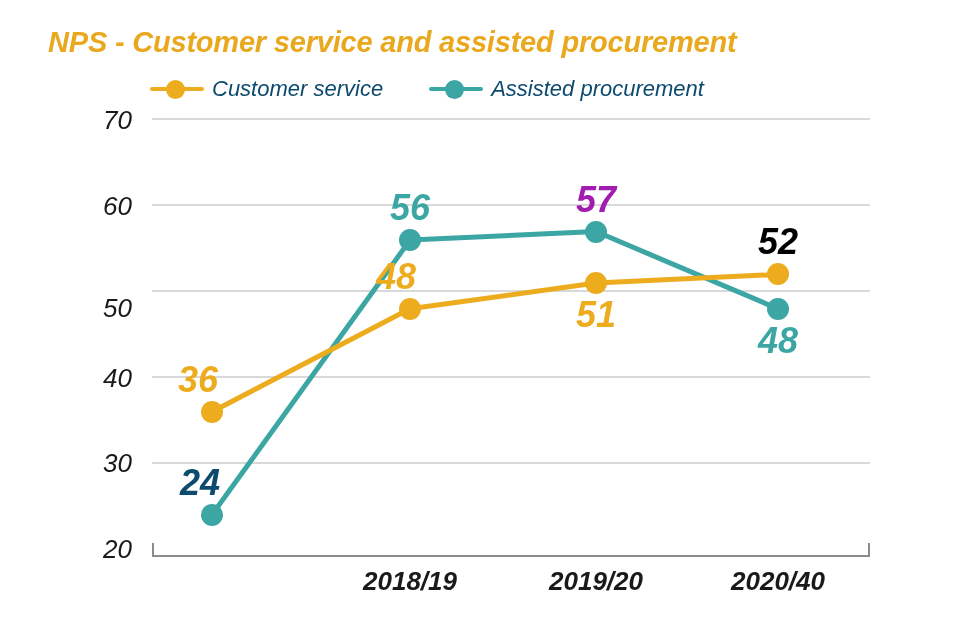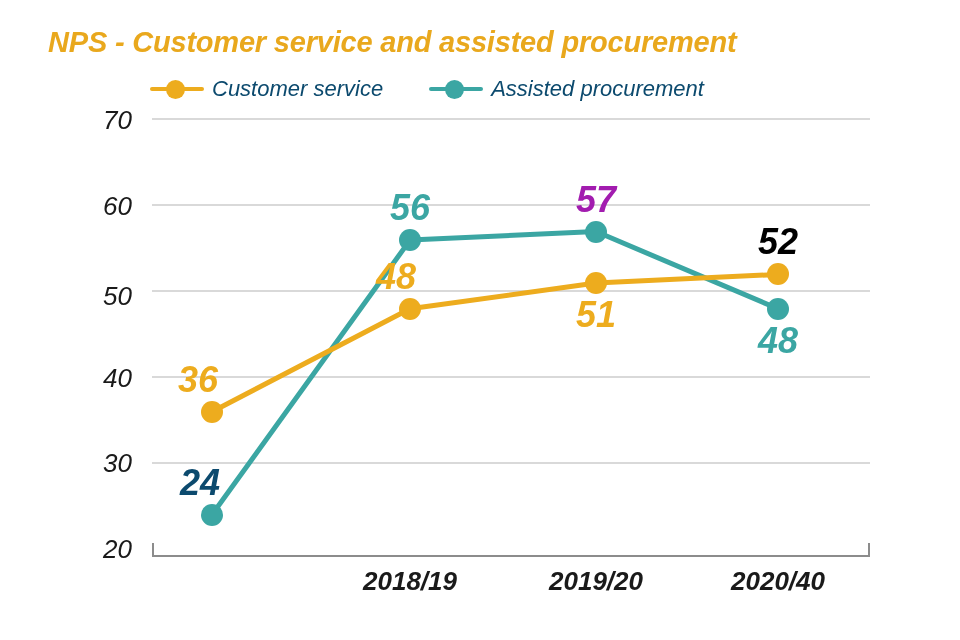--- a/index.html
+++ b/index.html
@@ -184,21 +184,21 @@
         <span class="lk-line" style="background:#3BA6A3"></span>
         <span class="lk-dot" style="background:#3BA6A3"></span>
       </span>
       <span class="legend-label">Assisted procurement</span>
     </div>
   </div>
 
   <div id="y-axis-labels">
     <div class="y-tick" style="top:120px">70</div>
     <div class="y-tick" style="top:206px">60</div>
-    <div class="y-tick" style="top:296px">50</div>
+    <div class="y-tick" style="top:308px">50</div>
     <div class="y-tick" style="top:378px">40</div>
     <div class="y-tick" style="top:463px">30</div>
     <div class="y-tick" style="top:549px">20</div>
   </div>
 
   <div id="plot">
     <div class="gridline" style="top:0px"></div>
     <div class="gridline" style="top:86px"></div>
     <div class="gridline" style="top:172px"></div>
     <div class="gridline" style="top:258px"></div>

